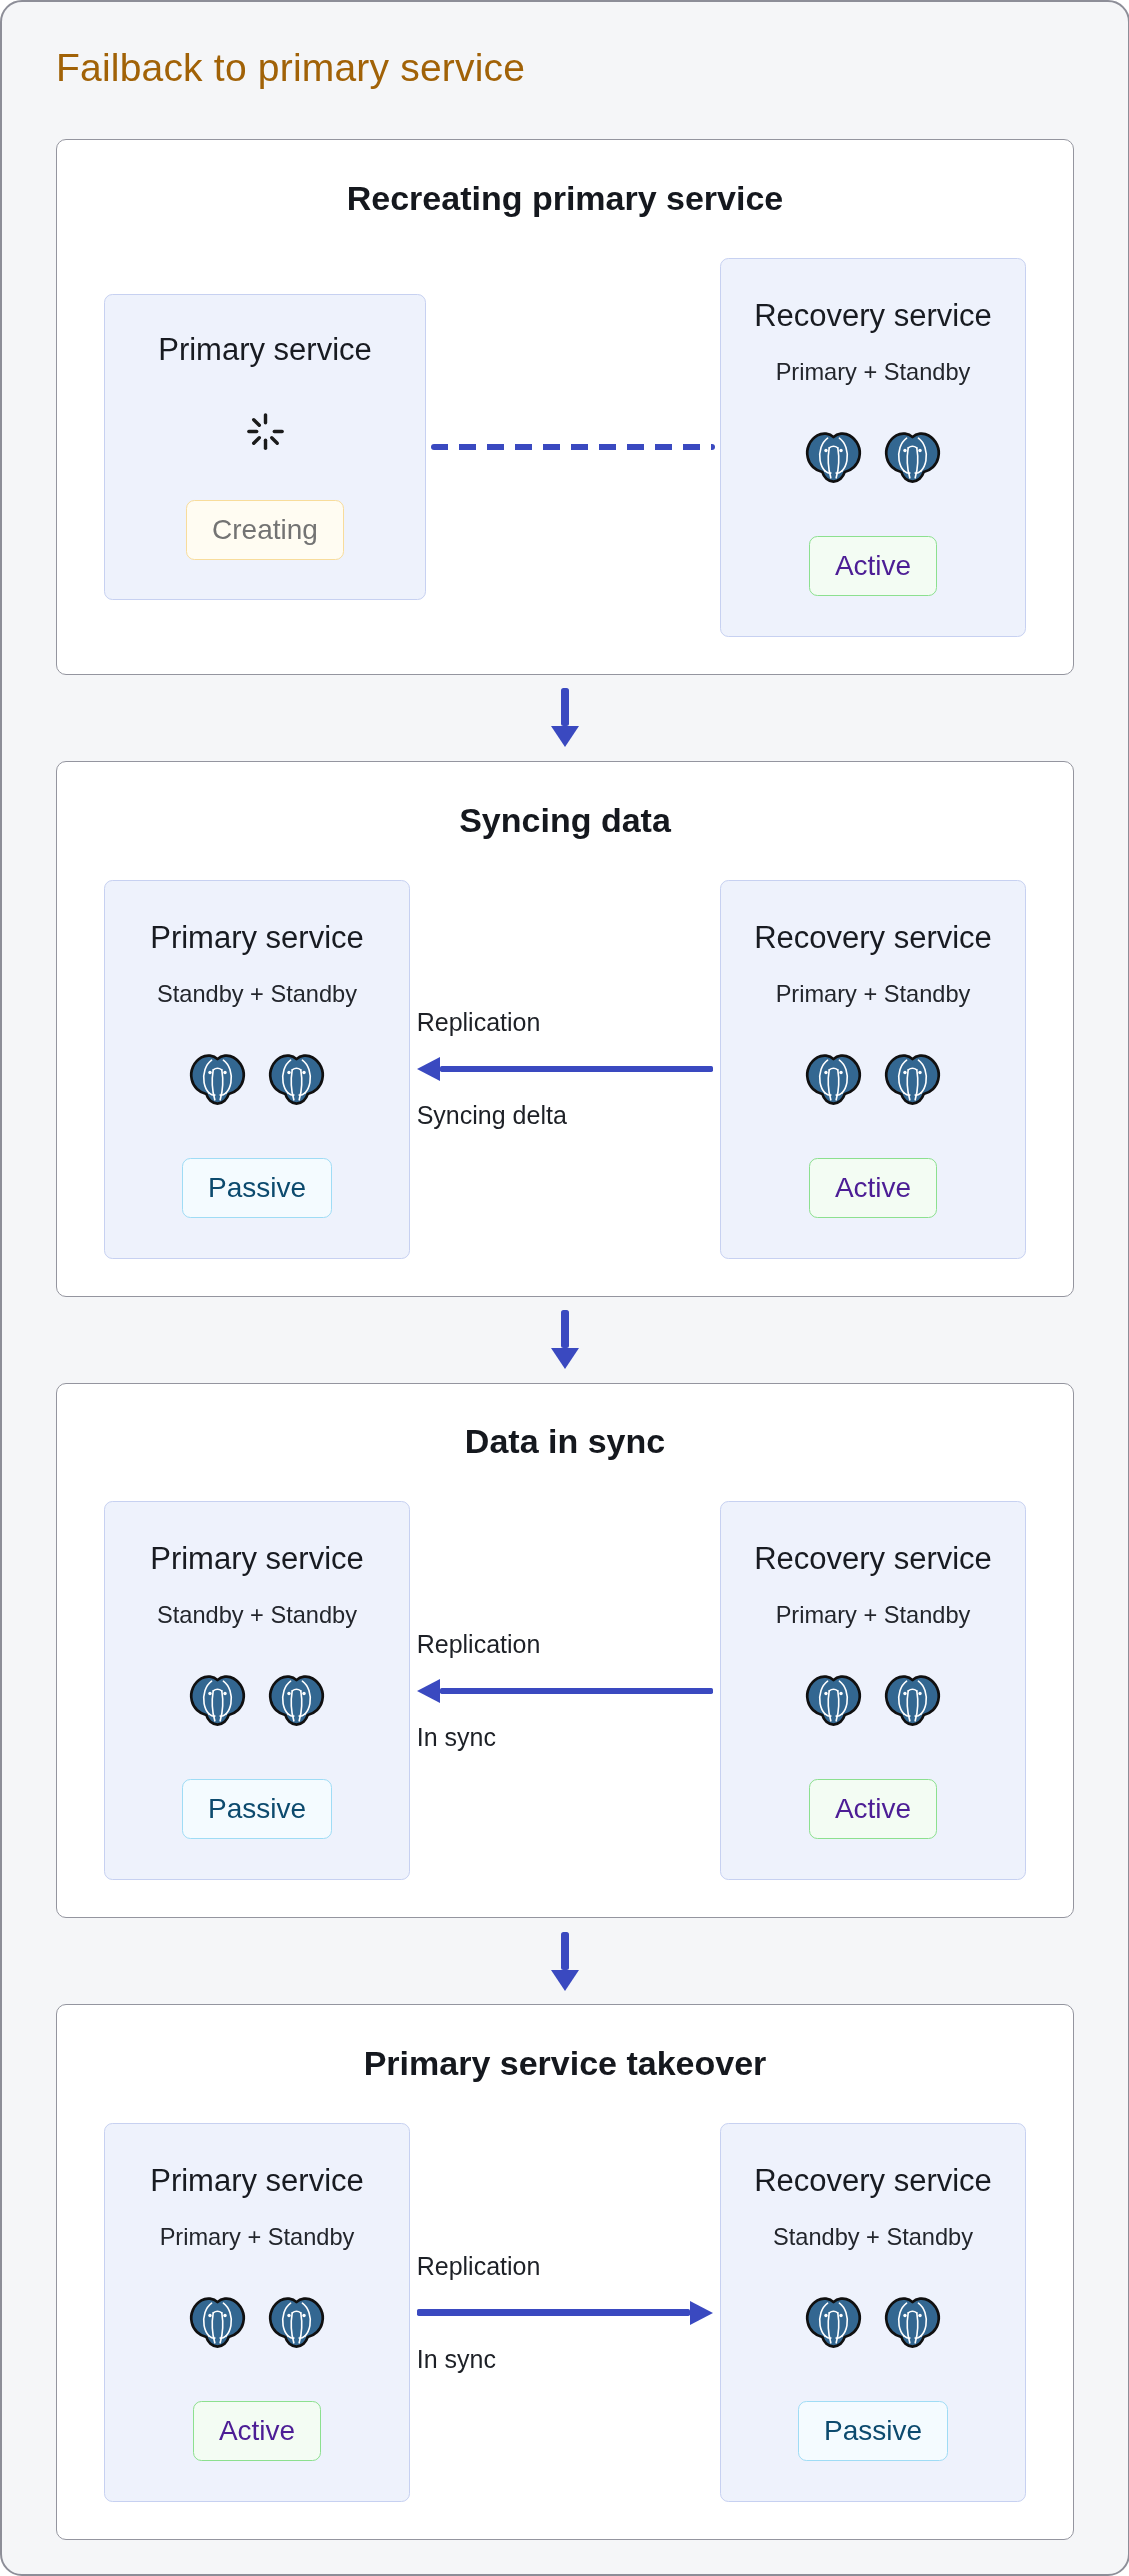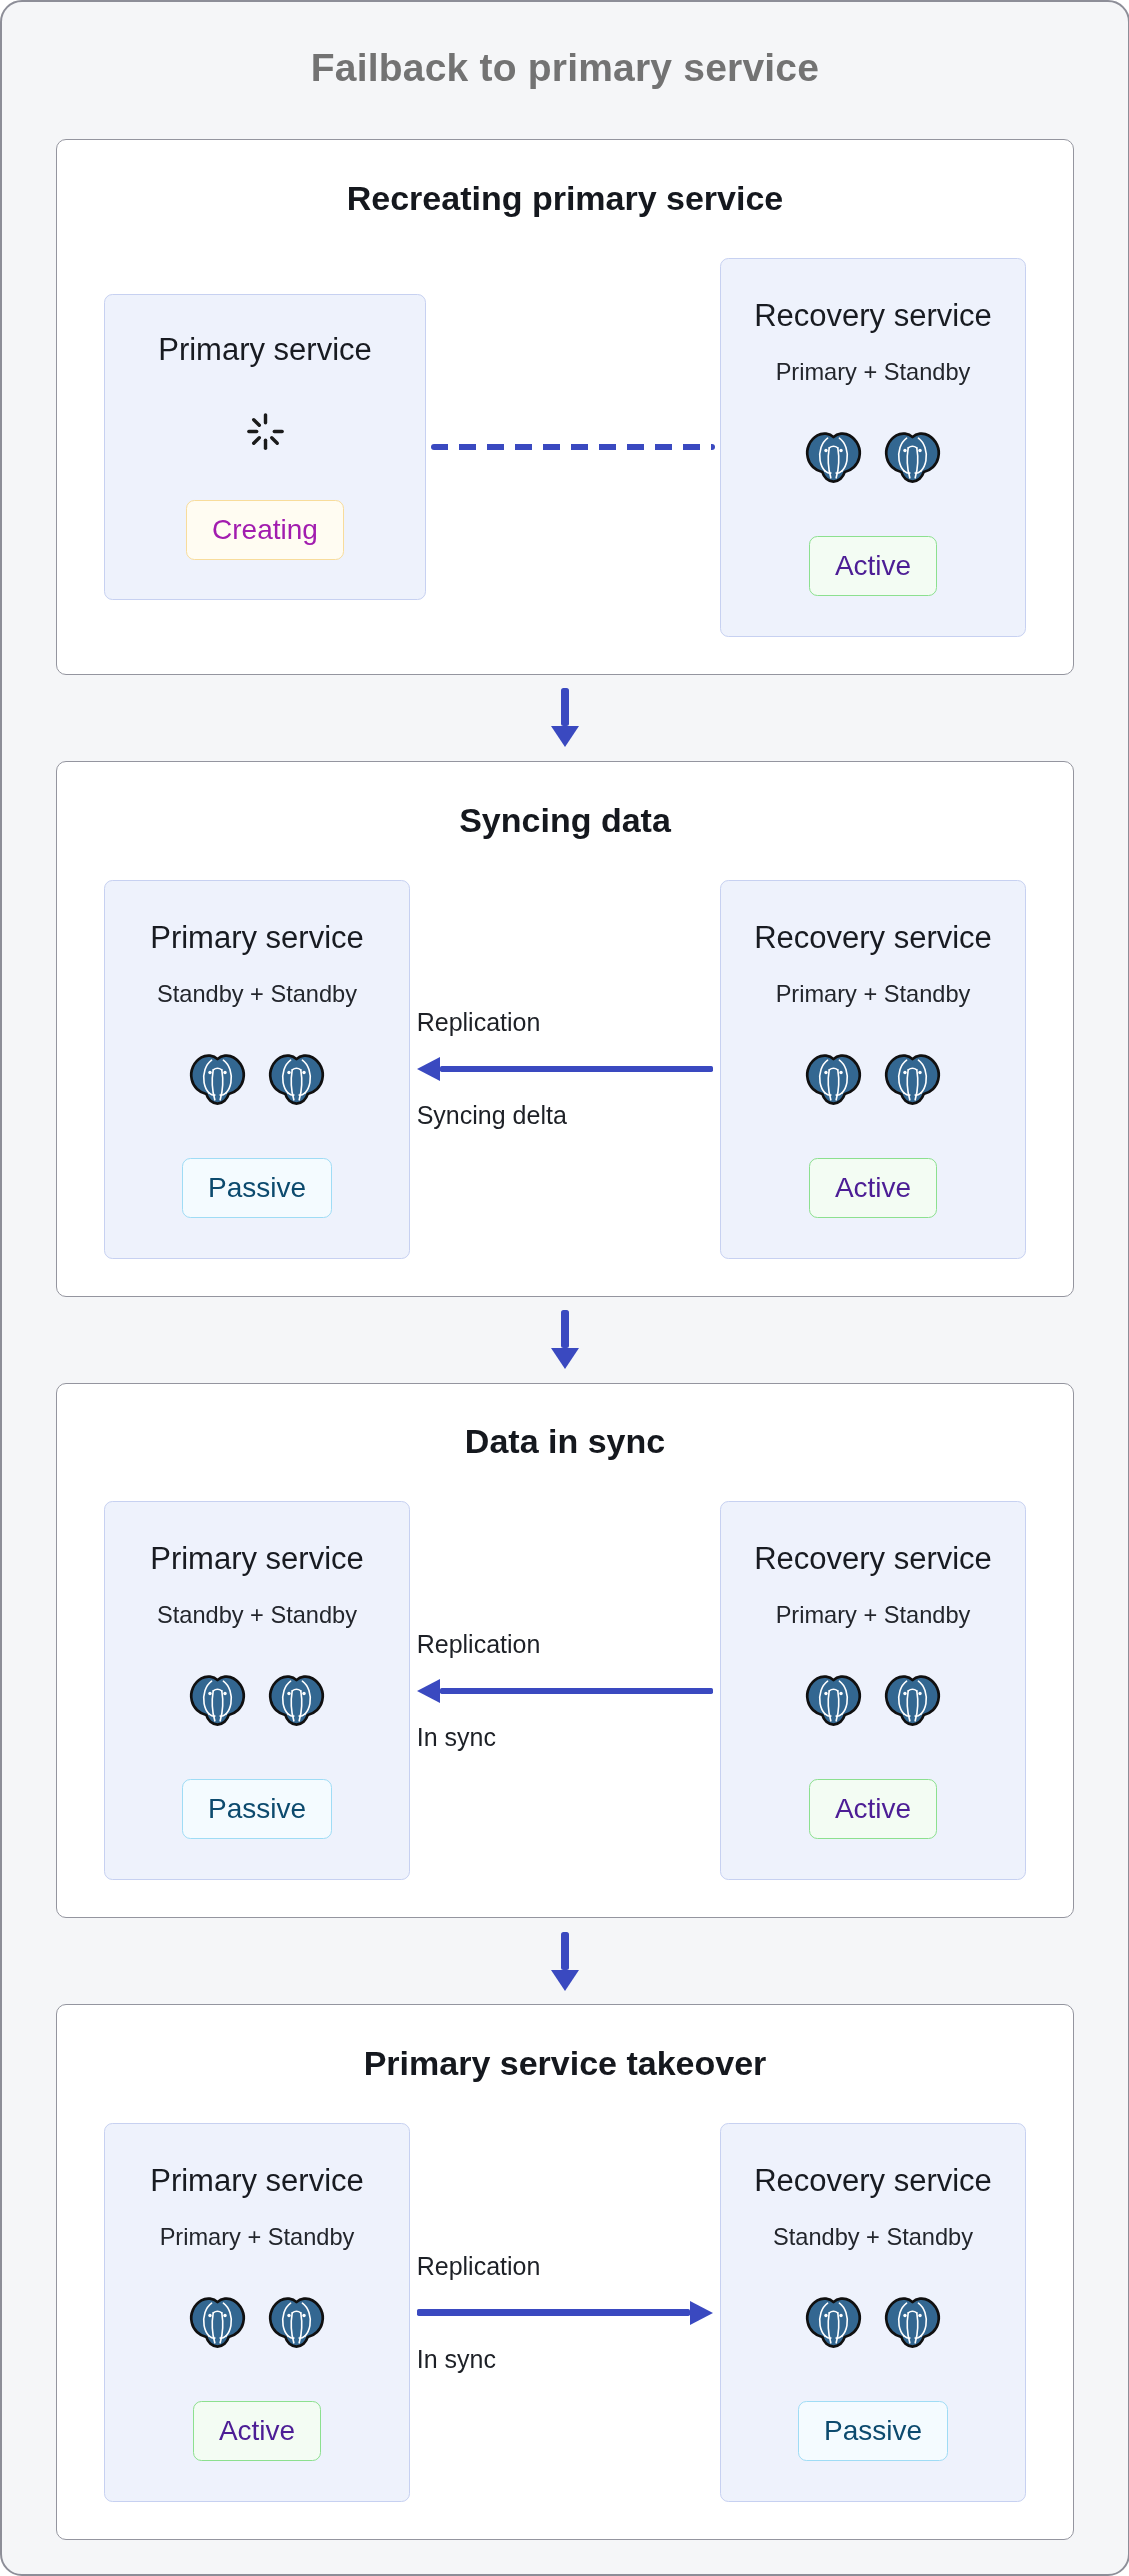--- a/index.html
+++ b/index.html
@@ -3,22 +3,22 @@
 <meta charset="utf-8">
 <style>
   html,body{margin:0;padding:0;background:#ffffff;}
   body{width:1130px;font-family:"Liberation Sans","DejaVu Sans",sans-serif;}
   .page{
     width:1130px;height:2576px;box-sizing:border-box;
     background:#f5f6f8;border:2.5px solid #8d8e98;border-radius:22px;
     padding:44px 54px 0;overflow:hidden;
   }
   .page-title{
-    margin:0 0 49px;text-align:center;font-size:39px;font-weight:700;
-    color:#737373;letter-spacing:0.2px;
+    margin:0 0 49px;font-size:39px;font-weight:400;
+    color:#a16207;letter-spacing:0.2px;
   }
   .stage{
     background:#ffffff;border:1.7px solid #94959f;border-radius:10px;
     padding:27px 47px 37px;box-sizing:border-box;
   }
   .stage-title{
     margin:11.8px 0 0;text-align:center;font-size:34px;font-weight:700;color:#15181e;
   }
   .row{display:flex;align-items:center;justify-content:space-between;margin-top:40px;}
   .card{
@@ -31,21 +31,21 @@
   .card-sub{margin-top:25px;font-size:23.6px;color:#23262c;}
   .elephants{margin-top:45px;display:flex;gap:20px;align-items:center;}
   .pg-icon{width:59px;height:54px;display:block;}
   .spinner{margin-top:40px;width:49px;height:49px;}
   .badge{
     margin-top:51px;font-size:28px;line-height:1;padding:15px 25px;
     border-radius:8.4px;border:1.7px solid;background:#fff;
   }
   .card-creating .spinner{margin-top:39px;}
   .card-creating .badge{margin-top:44px;}
-  .badge-creating{color:#a21caf;border-color:#f8dc9b;background:#fffcf2;}
+  .badge-creating{color:#737373;border-color:#f8dc9b;background:#fffcf2;}
   .badge-active{color:#4c1d95;border-color:#8ce08f;background:#f3fcf3;}
   .badge-passive{color:#0c4a6e;border-color:#9fdcf5;background:#f4fbff;}
 
   
   .dash-line{
     flex:1;height:5.9px;margin:0 5px;align-self:center;border-radius:3.4px;
     background:repeating-linear-gradient(90deg,#3a49c0 0 17px,transparent 17px 28px);
   }
   .connector{
     flex:1;display:flex;flex-direction:column;

